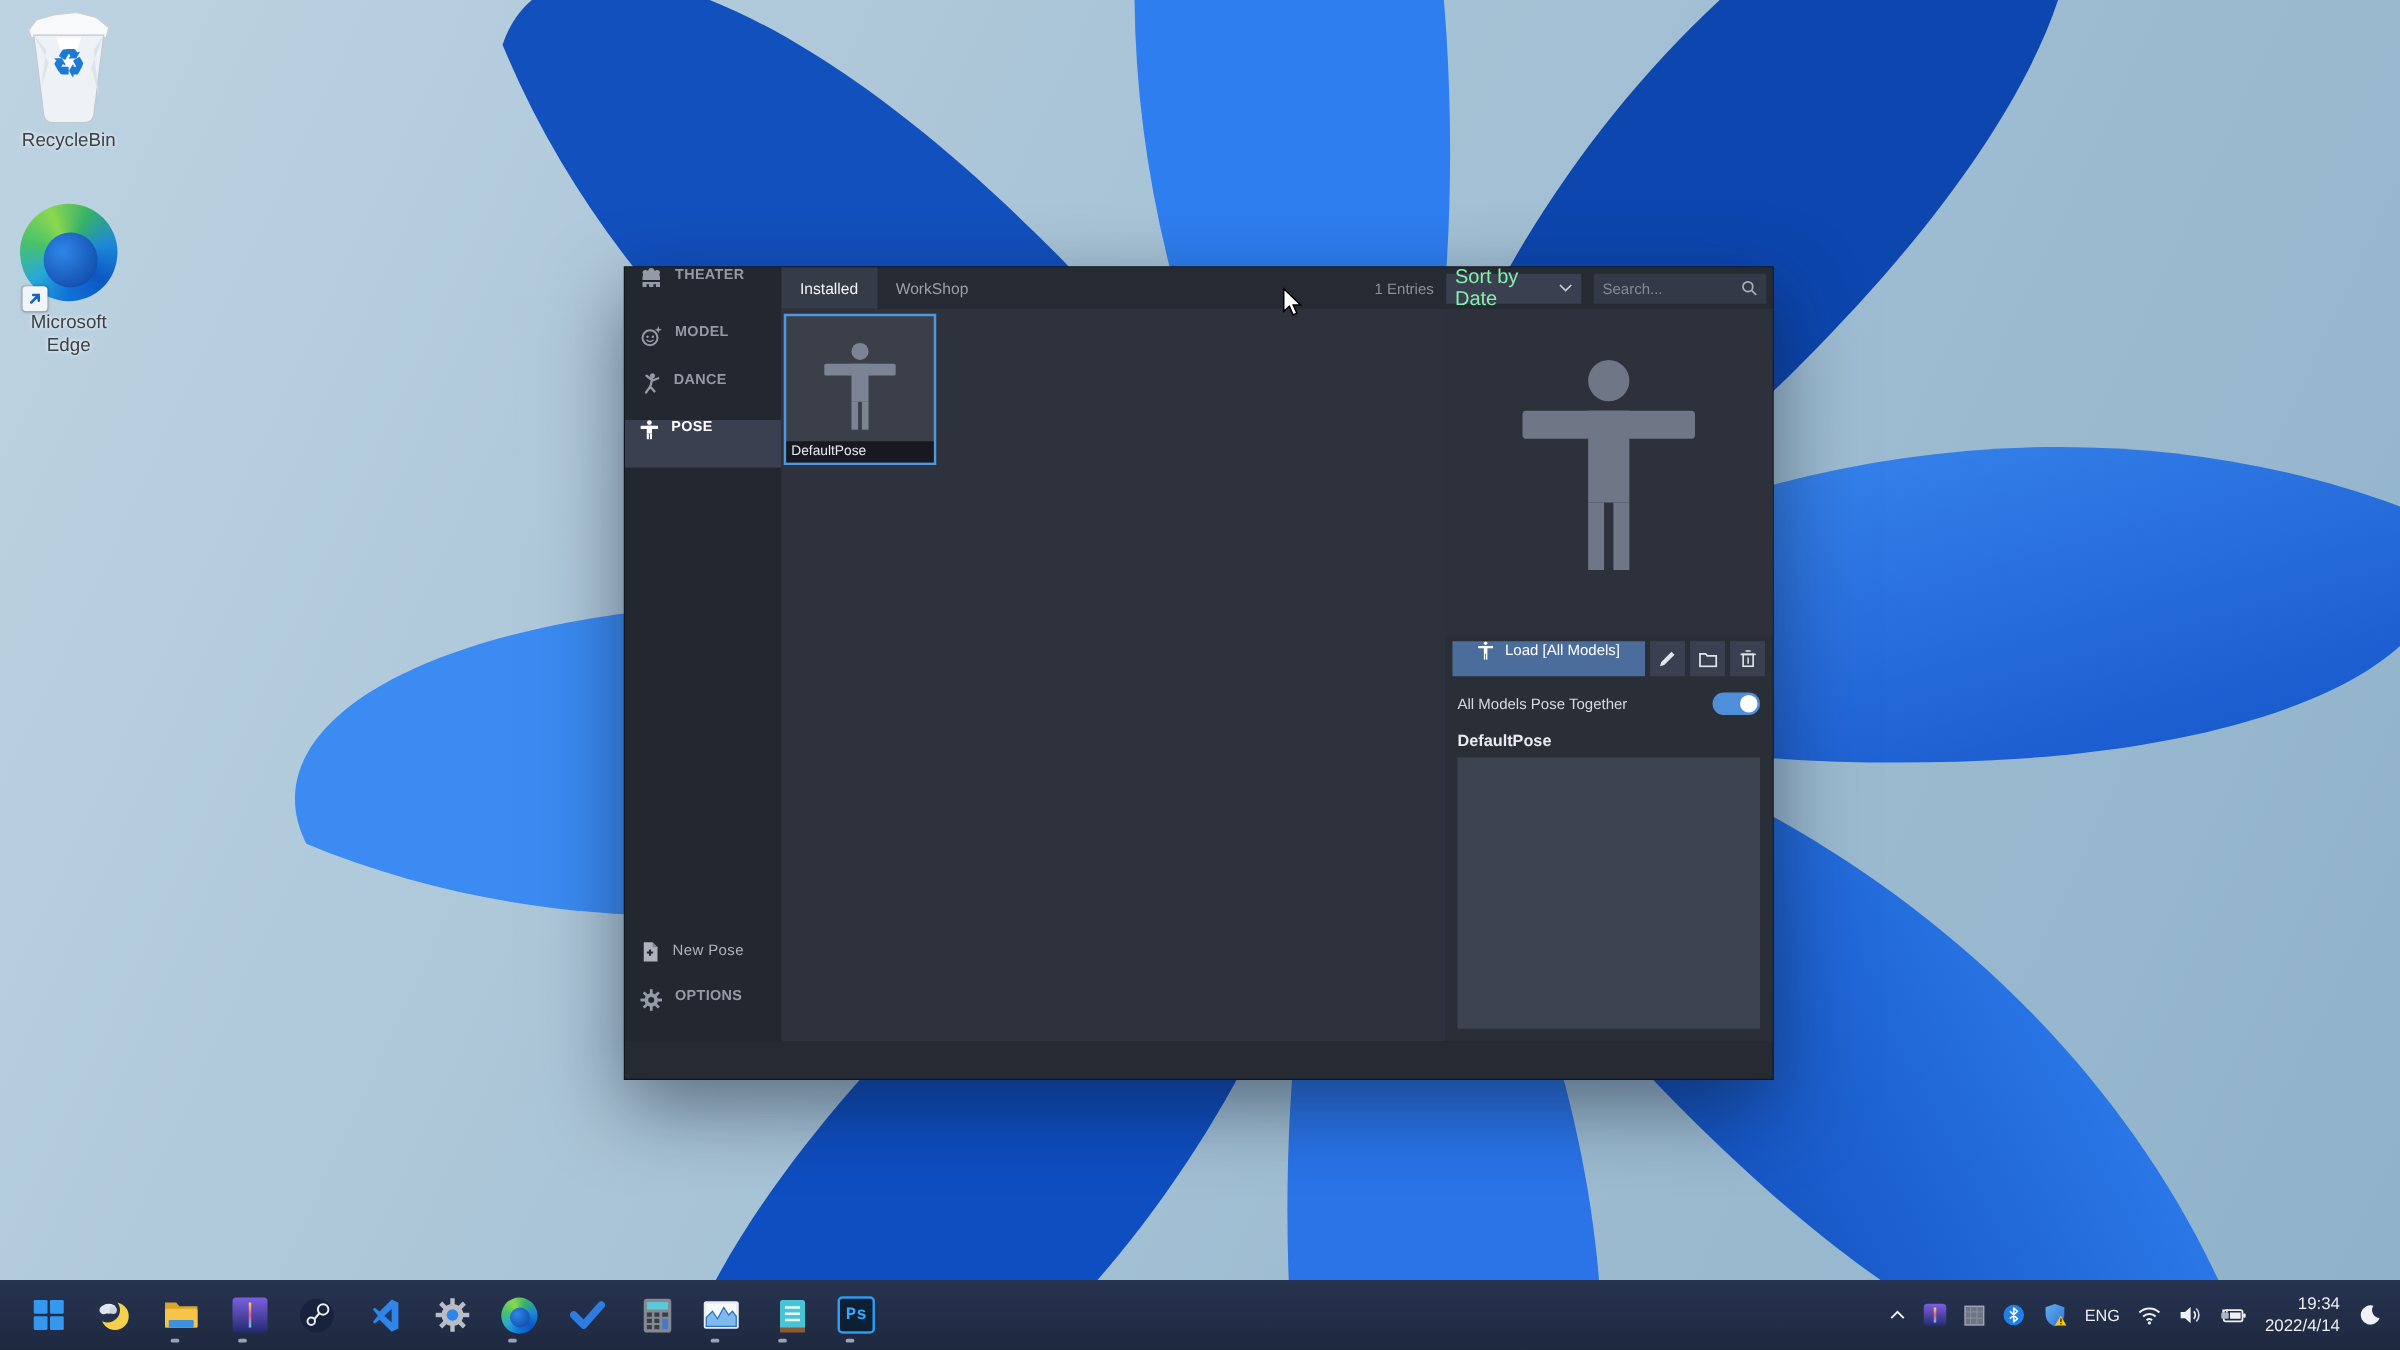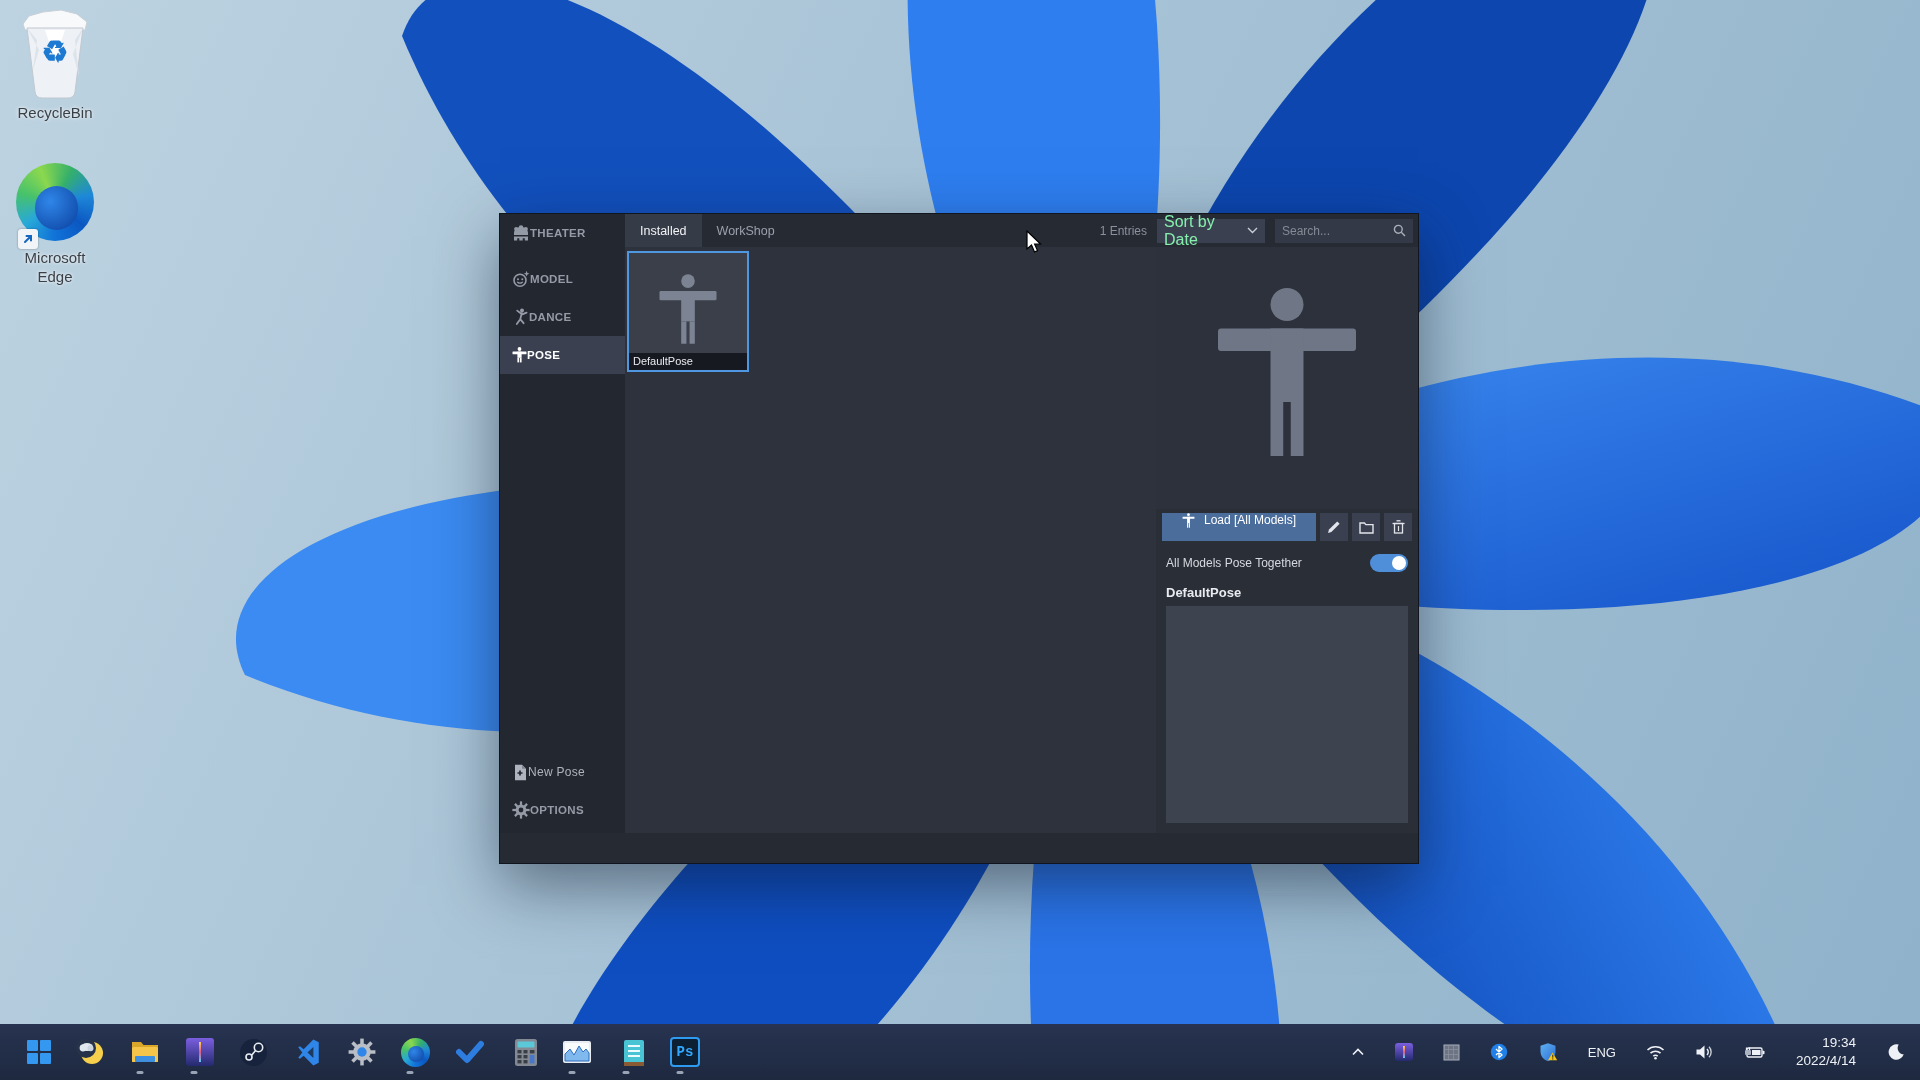--- a/index.html
+++ b/index.html
@@ -29,21 +29,21 @@
   .app-ico { width:17px; height:17px; border-radius:3px; margin-right:8px;
              background:linear-gradient(180deg,#7c5fe0 0%, #4b3fae 45%, #232a6e 100%); position:relative; }
   .app-ico::after { content:""; position:absolute; left:7px; top:3px; width:3px; height:11px; background:linear-gradient(#ffd24a,#e05a8a,#58c8f0); }
   .t-title { font-size:12.5px; font-weight:700; color:#d6d9de; letter-spacing:.2px; }
   .controls { margin-left:auto; display:flex; height:100%; }
   .ctrl { width:40px; height:100%; display:flex; align-items:center; justify-content:center; }
 
   .win-body { display:flex; height:619px; }
 
   .sidebar { width:125px; background:#23272f; flex-shrink:0; position:relative; }
-  .side-item { height:38px; display:flex; align-items:center; padding-left:12px; 
+  .side-item { height:38px; display:flex; padding-left:12px; gap:10px;
                color:#959ba6; font-size:11.5px; font-weight:700; letter-spacing:.3px; }
   .side-item.first { margin-bottom:8px; }
   .side-item.active { background:#3a4050; color:#ffffff; }
   .side-bottom { position:absolute; bottom:4px; left:0; right:0; }
   .side-bottom .side-item { font-weight:400; font-size:12px; color:#aeb3bd; }
   .side-bottom .side-item.opt { color:#959ba6; font-weight:700; font-size:11.5px; }
 
   .main-col { flex:1; display:flex; flex-direction:column; min-width:0; }
   .hdr { height:33px; background:#262a33; display:flex; align-items:center; }
   .tab { height:100%; padding:0 15px; display:flex; align-items:center; font-size:12.5px; color:#9aa0ab; }
@@ -79,21 +79,21 @@
   .cursor { position:absolute; left:1026px; top:230px; z-index:50; }
 
   
   #taskbar { position:absolute; left:0; right:0; bottom:0; height:56px;
              background:linear-gradient(#273350,#1e2940); display:flex; align-items:center; z-index:40; }
   .tb-left { display:flex; align-items:center; gap:13px; padding-left:11px; }
   .tb-btn { width:41px; height:50px; border-radius:5px; display:flex; align-items:center; justify-content:flex-end; position:relative;font-family:Liberation Mono, monospace; }
   .run-dot { position:absolute; bottom:3px; left:50%; transform:translateX(-50%); width:7px; height:3px; border-radius:2px; background:#9aa3b5; }
   .ps-chip { width:30px; height:30px; border-radius:4px; background:#0d1f33; border:2px solid #2f9bf0;
              color:#31a8ff; font-size:14px; font-weight:700; display:flex; align-items:center; justify-content:center; }
-  .tb-right { margin-left:auto; display:flex; align-items:center; gap:20px; padding-right:10px; }
+  .tb-right { margin-left:auto; display:flex; align-items:center; gap:4px; padding-right:10px; }
   .tray-btn { height:40px; padding:0 5px; border-radius:4px; display:flex; align-items:center; justify-content:center; }
   .tray-text { color:#eef1f5; font-size:13px; }
   .clock { display:flex; flex-direction:column; align-items:flex-end; line-height:1.3; color:#eef1f5; font-size:13.5px; padding:0 6px; }
 
   .mmd-mini { border-radius:3px; background:linear-gradient(180deg,#7c5fe0,#232a6e); position:relative; }
   .mmd-mini::after { content:""; position:absolute; left:45%; top:15%; width:2px; height:70%; background:linear-gradient(#ffd24a,#e05a8a,#58c8f0); }
 </style>
 </head>
 <body>
 

